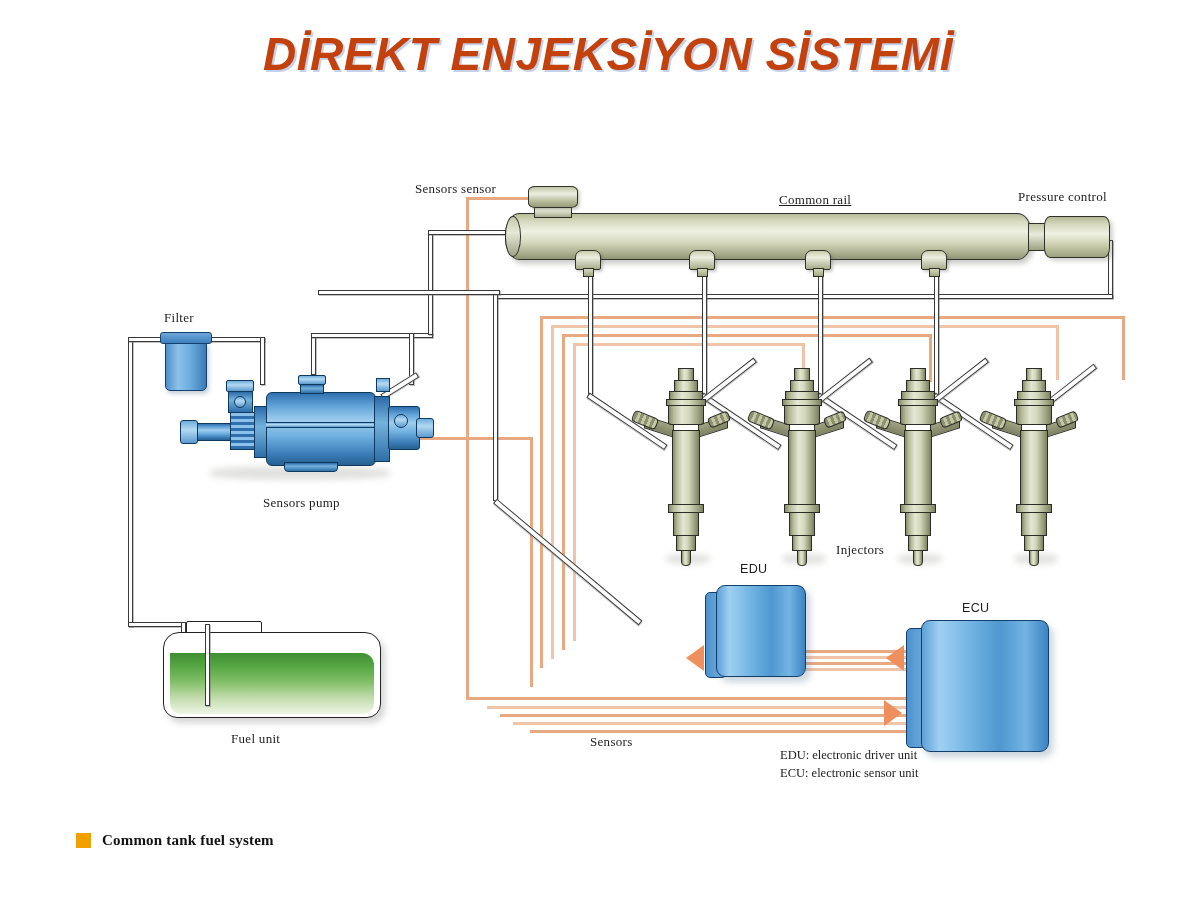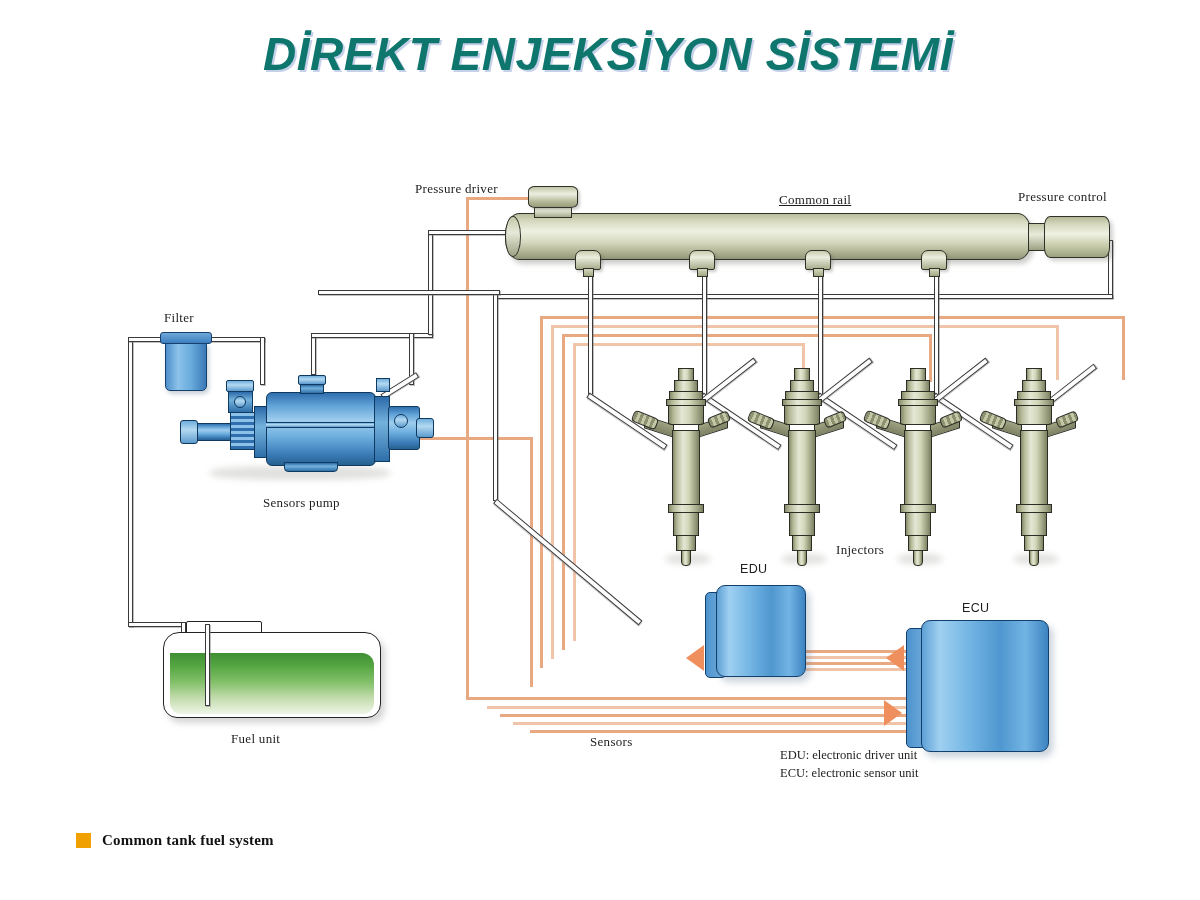--- a/index.html
+++ b/index.html
@@ -187,21 +187,21 @@
   #legend-text { font-family: "Liberation Serif", serif; font-size: 15px;
                  font-weight: bold; color: #111; letter-spacing:.2px; }
   .foot-note { font-family:"Liberation Serif", serif; font-size: 12.5px; color:#1d1d1d; }
 </style>
 </head>
 <body>
 
 <div id="slide">
 
   <div class="title-block">
-    <div class="title-line l2" style="color: #0f766e; padding-left: 16px;">DİREKT ENJEKSİYON SİSTEMİ</div>
+    <div class="title-line l2" style="color: #c2410c; padding-left: 16px;">DİREKT ENJEKSİYON SİSTEMİ</div>
   </div>
 
   <div>
 
     <div class="wire v" style="left: 466px; top: 197px; height: 500px; background: rgb(232, 168, 130);"></div>
     <div class="wire h" style="left: 466px; top: 197px; width: 70px; background: rgb(232, 168, 130);"></div>
 
     <div class="wire h" style="left: 408px; top: 437px; width: 125px; background: rgb(232, 168, 130);"></div>
     <div class="wire v" style="left: 530px; top: 437px; height: 250px; background: rgb(232, 168, 130);"></div>
 
@@ -418,21 +418,21 @@
   <div>
     <div class="unit-side" style="left:705px; top:592px; width:22px; height:86px;"></div>
     <div class="unit-face" style="left:716px; top:585px; width:90px; height:92px;"></div>
   </div>
 
   <div>
     <div class="unit-side" style="left:906px; top:628px; width:26px; height:120px;"></div>
     <div class="unit-face" style="left:921px; top:620px; width:128px; height:132px;"></div>
   </div>
 
-  <div class="lbl" style="left:415px; top:181px;">Pressure driver</div>
+  <div class="lbl" style="left:415px; top:181px;">Sensors sensor</div>
   <div class="lbl" style="left:779px; top:192px;text-decoration:underline;">Common rail</div>
   <div class="lbl" style="left:1018px; top:189px;">Pressure control</div>
   <div class="lbl" style="left:164px; top:310px;">Filter</div>
   <div class="lbl" style="left:263px; top:495px;">Sensors pump</div>
   <div class="lbl" style="left:836px; top:542px;">Injectors</div>
   <div class="lbl sans" style="left:740px; top:562px;">EDU</div>
   <div class="lbl sans" style="left:962px; top:601px;">ECU</div>
   <div class="lbl" style="left:231px; top:731px;">Fuel unit</div>
   <div class="lbl" style="left:590px; top:734px;">Sensors</div>
 

